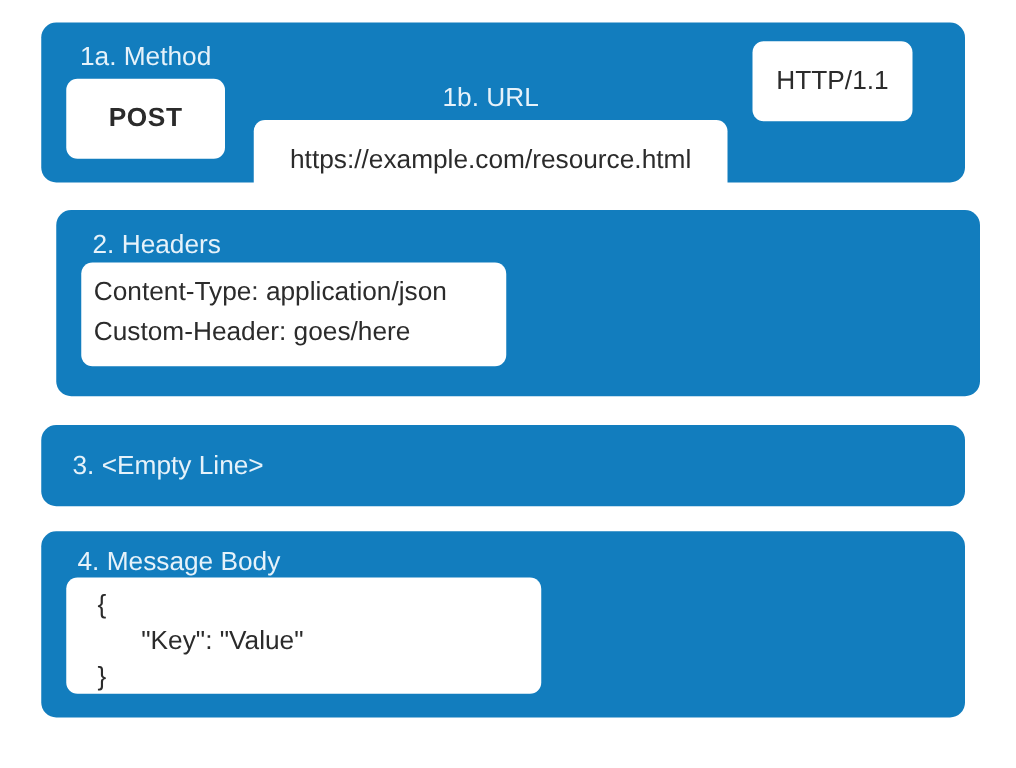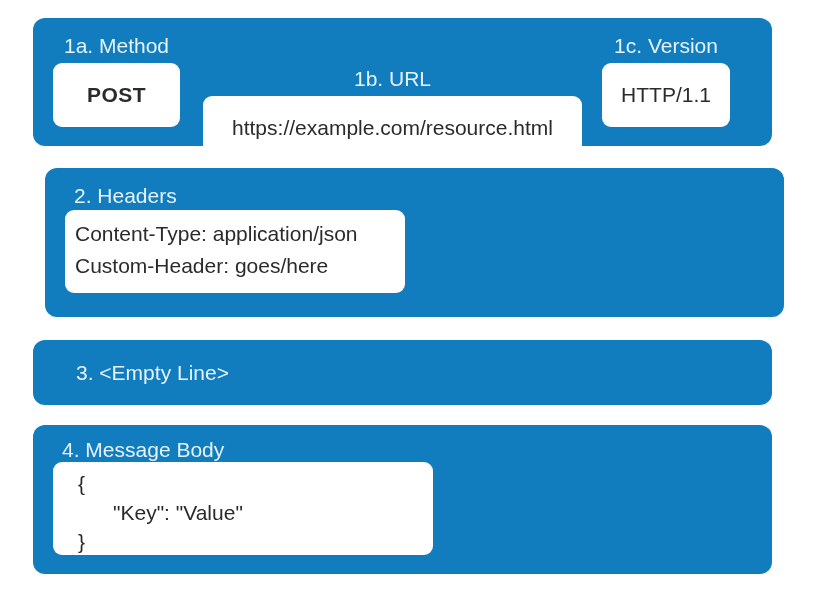--- a/index.html
+++ b/index.html
@@ -19,21 +19,21 @@
   .blue-box {
     position: absolute;
     left: 33px;
     width: 739px;
     background: #127dbe;
     border-radius: 12px;
     box-sizing: border-box;
   }
   #sec-request-line { top: 18px;  height: 128px; }
   #sec-headers      { top: 168px; height: 149px; margin-left: 12px; }
-  #sec-empty-line   { top: 340px; height: 65px; display: flex; align-items: center; padding-left: 18px; }
+  #sec-empty-line   { top: 340px; height: 65px; display: flex; align-items: center; }
   #sec-body         { top: 425px; height: 149px; }
 
   .section-label {
     color: #e6f2fa;
     font-size: 21px;
     line-height: 26px;
     white-space: nowrap;
   }
   .field {
     position: absolute;
@@ -113,21 +113,20 @@
     </div>
 
     <div class="field" id="field-url">
       <div class="section-label field-label">1b. URL</div>
       <div class="value-box">
         <span>https://example.com/resource.html</span>
       </div>
     </div>
 
     <div class="field" id="field-version">
-      <div class="section-label field-label">1c. Version</div>
       <div class="value-box">
         <span>HTTP/1.1</span>
       </div>
     </div>
 
   </div>
 
   <div class="blue-box" id="sec-headers">
     <div class="section-label inner-label">2. Headers</div>
     <div class="white-panel" id="headers-panel">

